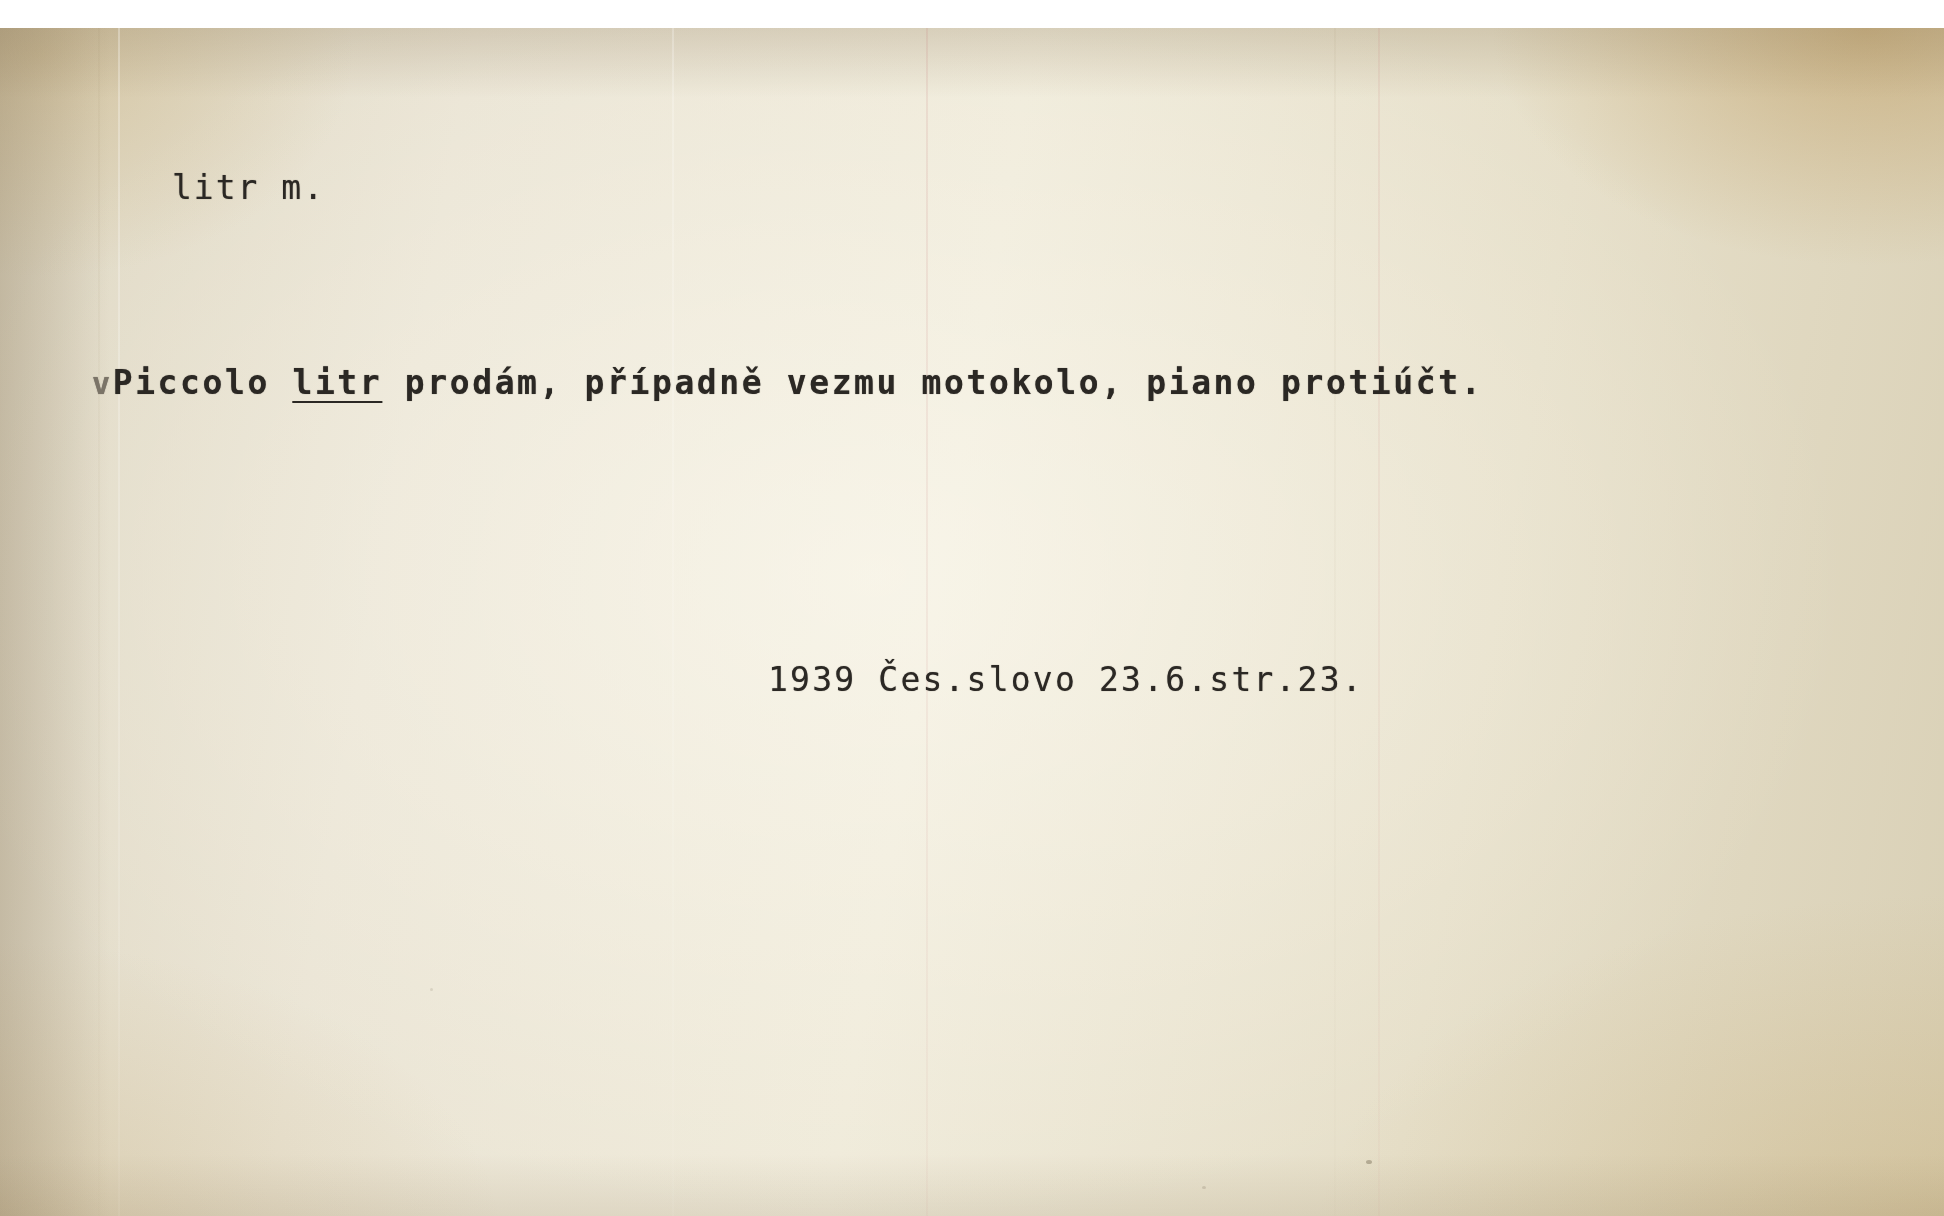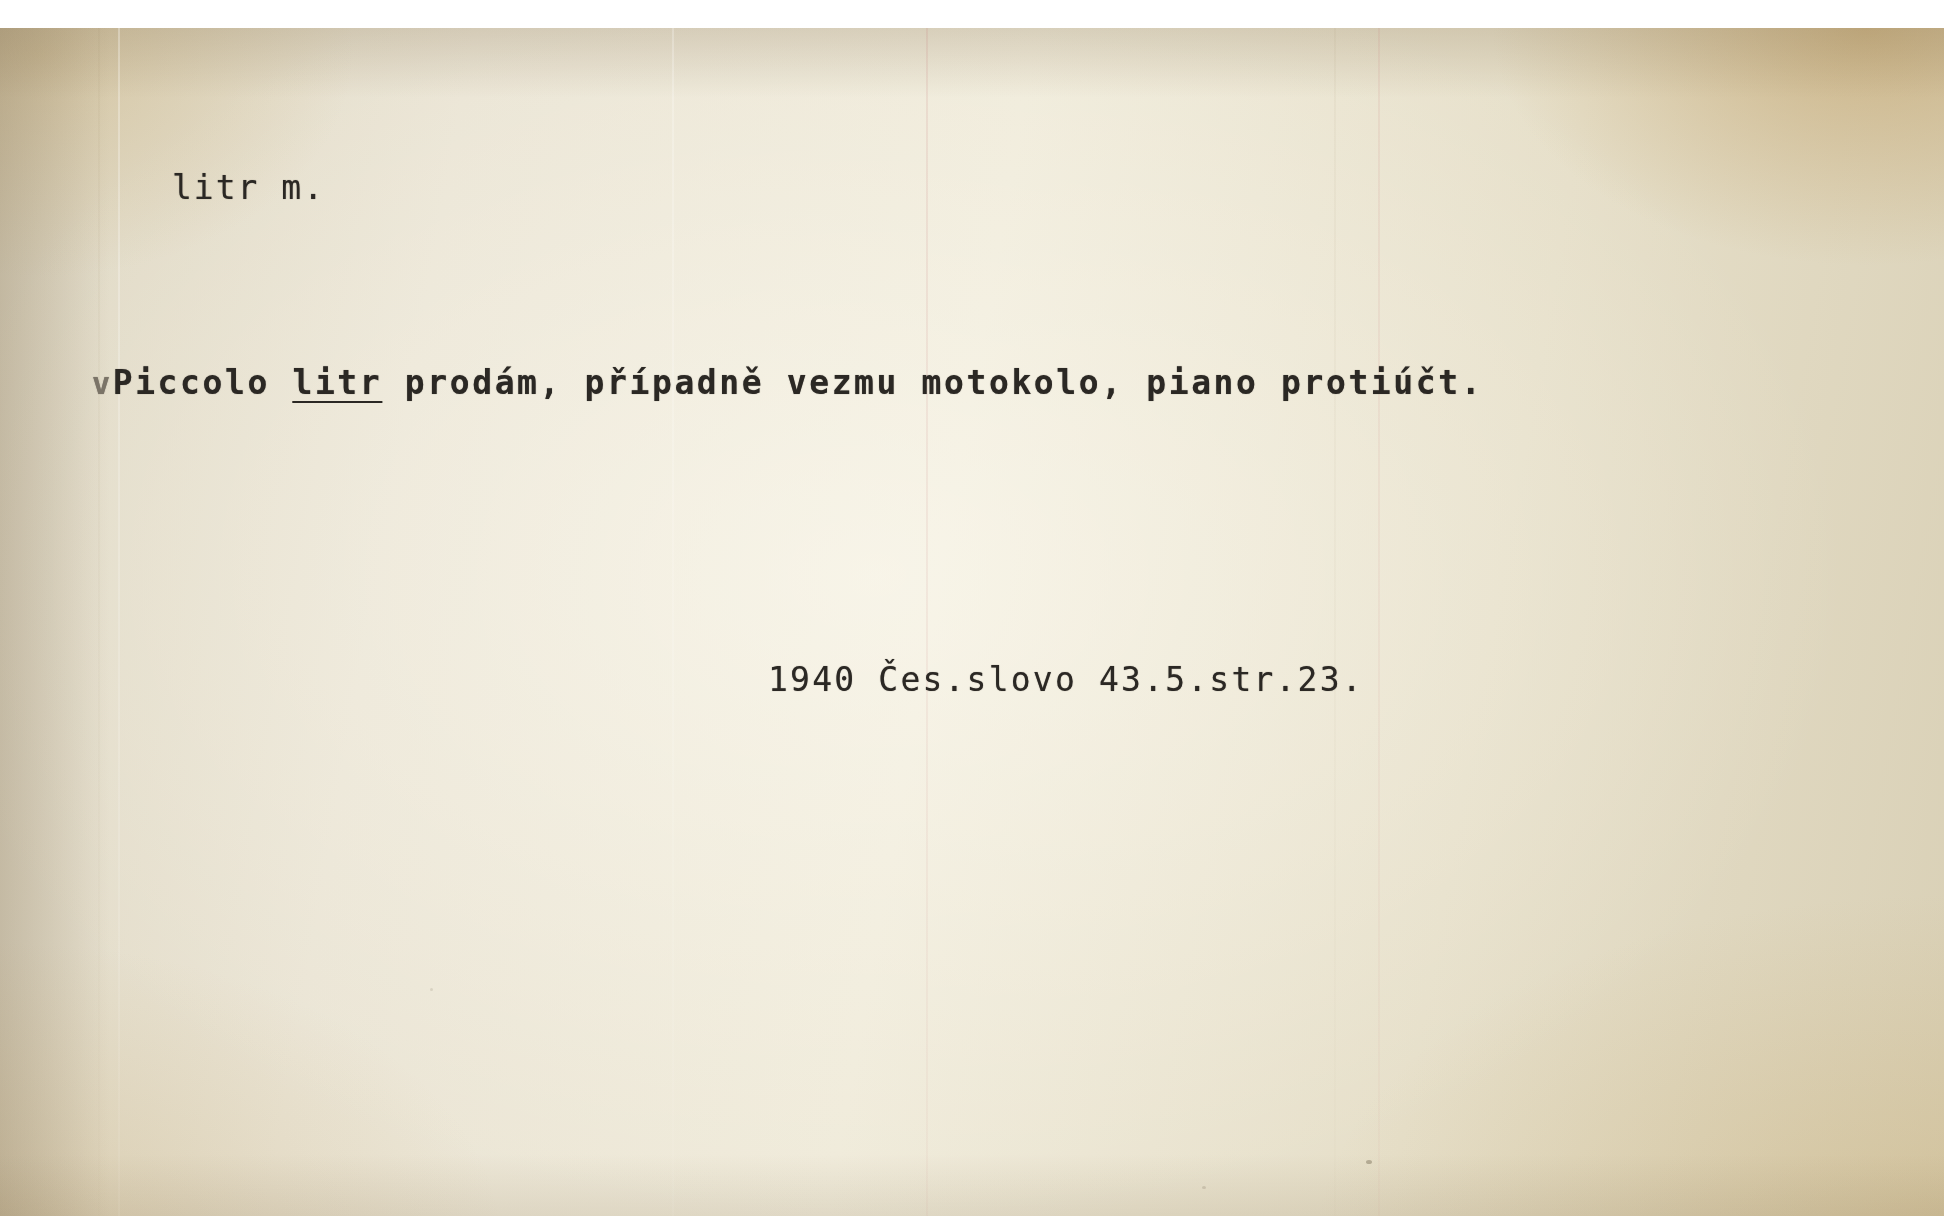--- a/index.html
+++ b/index.html
@@ -117,15 +117,15 @@
   <div class="fiber dark" style="left:1334px;opacity:.30;"></div>
 
   <div class="speck" style="left:1366px;top:1132px;width:6px;height:4px;"></div>
   <div class="speck" style="left:1202px;top:1158px;width:4px;height:3px;opacity:.5;"></div>
   <div class="speck" style="left:430px;top:960px;width:3px;height:3px;opacity:.4;"></div>
 
   <div class="tw" id="headword">litr m.</div>
 
   <div class="tw" id="entry-line"><span class="lead">v</span><span>Piccolo </span><span class="underlined">litr</span><span> prodám, případně vezmu motokolo, piano protiúčt.</span></div>
 
-  <div class="tw" id="source-line">1940 Čes.slovo 43.5.str.23.</div>
+  <div class="tw" id="source-line">1939 Čes.slovo 23.6.str.23.</div>
 
 </div>
 
 </body></html>

